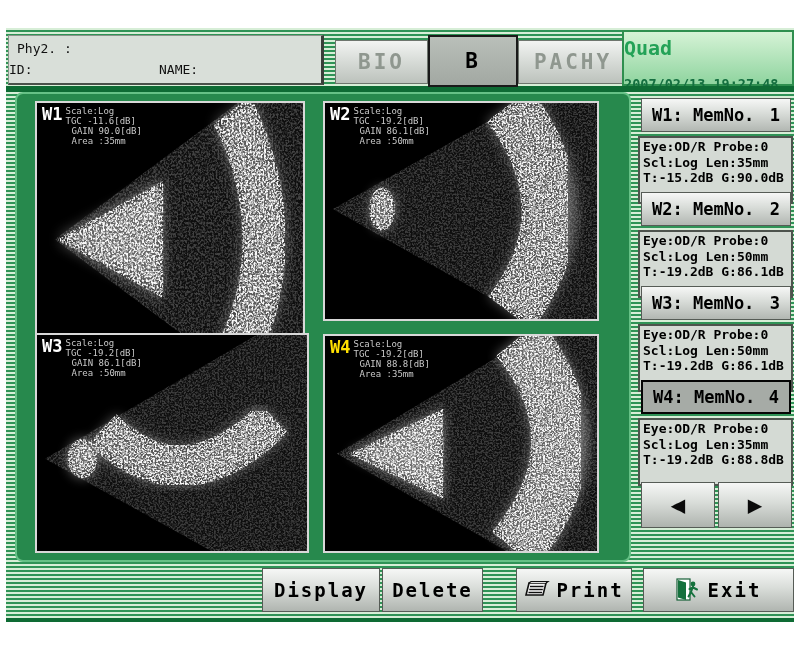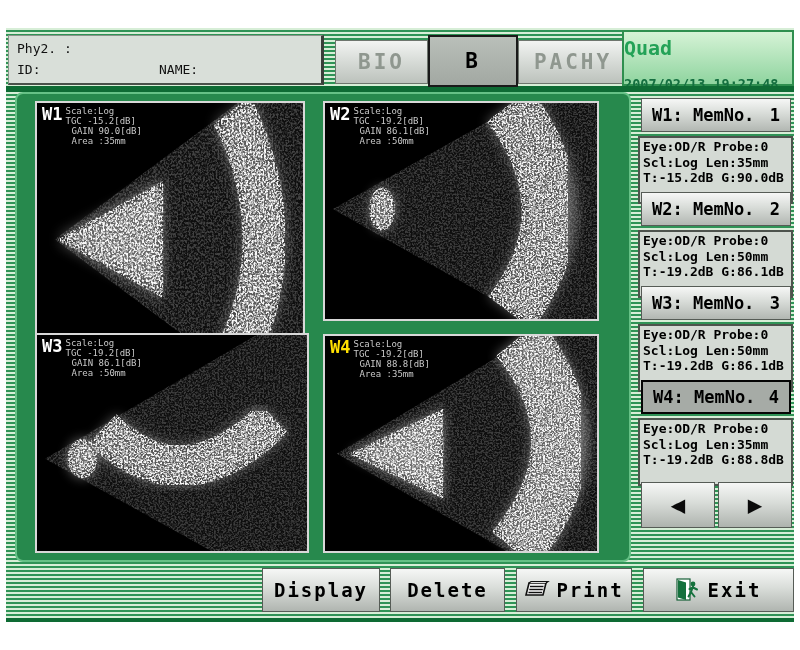--- a/index.html
+++ b/index.html
@@ -14,21 +14,21 @@
     border-bottom:4px solid #0e6b34;box-sizing:border-box;
   }
   
   .patient-box{
     position:absolute;left:2px;top:7px;width:316px;height:50px;
     background:#d9dfd9;border:1px solid #8a948a;border-right:3px solid #3a3f3a;
     border-bottom:2px solid #4a504a;box-sizing:border-box;
   }
   .patient-box span{position:absolute;font-size:13px;color:#111;}
   .phy-label{left:8px;top:5px;}
-  .id-label{left:8px;bottom:6px;}
+  .id-label{left:0;bottom:6px;}
   .name-label{left:150px;bottom:6px;}
   .tab{
     position:absolute;box-sizing:border-box;text-align:center;
     font-weight:bold;font-size:21px;letter-spacing:3px;
     background:linear-gradient(180deg,#f2f4f2,#d9ddd9 45%,#bcc2bc);
     border:1px solid #6e766e;color:#8f978f;
   }
   .tab-bio{left:329px;top:12px;width:93px;height:44px;line-height:42px;}
   .tab-b{
     left:422px;top:7px;width:90px;height:52px;line-height:48px;
@@ -91,21 +91,21 @@
   }
   .arrow-prev{left:0;} .arrow-next{left:77px;}
   
   .footer-btn{
     position:absolute;top:540px;height:44px;box-sizing:border-box;
     background:linear-gradient(180deg,#f6f7f6,#d9ddd9 45%,#b0b5b0);
     border:1px solid #565c56;display:flex;align-items:center;justify-content:center;
     font-size:19px;font-weight:bold;color:#000;letter-spacing:2px;cursor:pointer;
   }
   .btn-display{left:256px;width:118px;}
-  .btn-delete{left:384px;width:115px;text-align:center;}
+  .btn-delete{left:376px;width:101px;text-align:center;}
   .btn-print{left:510px;width:116px;}
   .btn-exit{left:637px;width:151px;}
   .btn-icon{margin-right:6px;display:inline-flex;}
 </style>
 </head>
 <body>
 
 <div class="screen">
 
   <div class="patient-box">
@@ -152,21 +152,21 @@
           <path d="M198,6 Q262,110 200,214" fill="none" stroke="#fff" stroke-width="44"></path>
         </g>
         <g filter="url(#sp)" opacity="0.22">
           <polygon points="18,112 270,-40 270,264" fill="#fff"></polygon>
         </g>
       </svg>
       <div class="q-overlay">
         <span class="q-id">W1</span>
         <div class="q-lines">
           <span>Scale:Log</span>
-          <span>TGC -15.2[dB]</span>
+          <span>TGC -11.6[dB]</span>
           <span>GAIN 90.0[dB]</span>
           <span>Area :35mm</span>
         </div>
       </div>
     </div>
 
     <div class="quadrant q2">
       <svg viewBox="0 0 276 220" preserveAspectRatio="none">
         <polygon points="8,108 276,-44 276,260" fill="#0e0e0e"></polygon>
         <g filter="url(#gl)" opacity="0.55">

